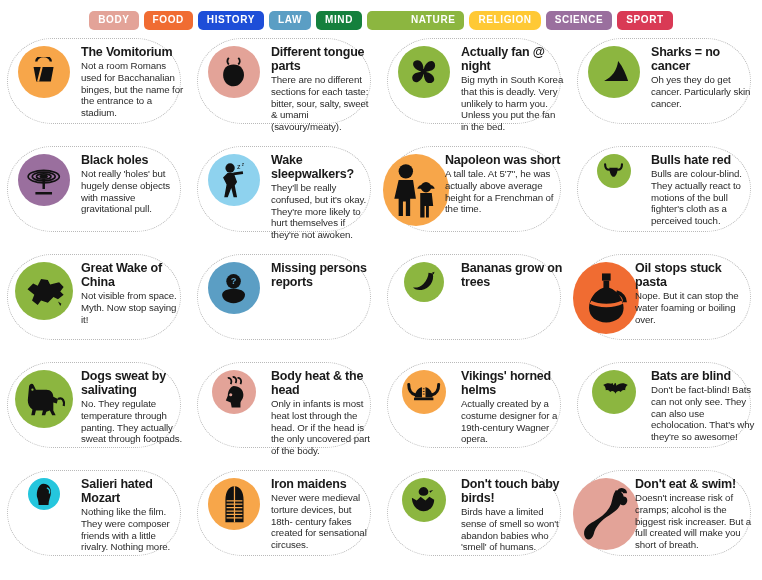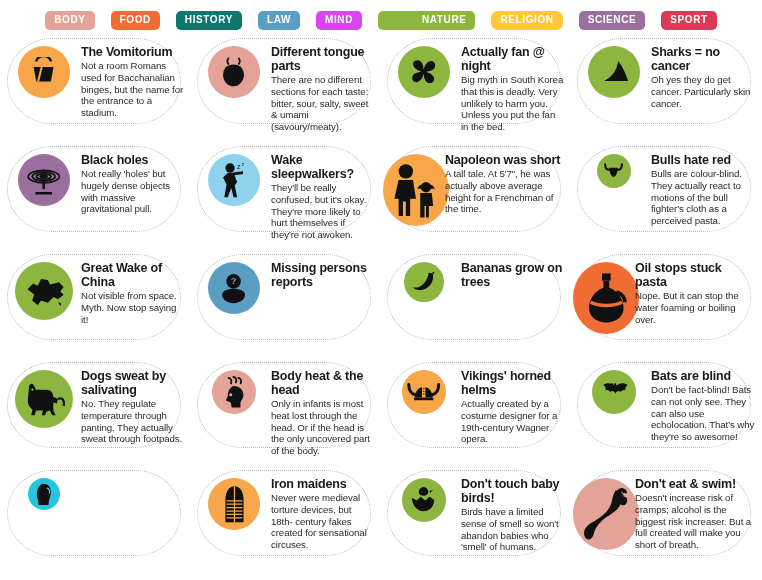--- a/index.html
+++ b/index.html
@@ -9,21 +9,21 @@
     background: #ffffff;
     font-family: "Liberation Sans", sans-serif;
     overflow: hidden;
   }
 
   
   .tagbar {
     display: flex;
     justify-content: center;
     align-items: center;
-    gap: 16px;
+    gap: 5px;
     height: 34px;
     padding-top: 7px;
   }
   .tag {
     color: #ffffff;
     font-size: 10px;
     font-weight: bold;
     letter-spacing: 0.6px;
     padding: 4px 9px 5px 9px;
     border-radius: 5px;
@@ -100,23 +100,23 @@
   
   .card.wide .iconwrap { width: 66px; margin-left: -4px; }
   .card.wide .txt { margin-left: -4px; }
 </style>
 </head>
 <body>
 
 <div class="tagbar">
     <div class="tag" style="background: rgb(227, 163, 152);">BODY</div>
     <div class="tag" style="background: rgb(240, 108, 50);">FOOD</div>
-    <div class="tag" style="background: #0f766e;">HISTORY</div>
+    <div class="tag" style="background: #1d4ed8;">HISTORY</div>
     <div class="tag" style="background: rgb(91, 158, 196);">LAW</div>
-    <div class="tag" style="background: #d946ef;">MIND</div>
+    <div class="tag" style="background: #15803d;">MIND</div>
     <div class="tag" style="background: rgb(140, 182, 64); padding-left: 44px;">NATURE</div>
     <div class="tag" style="background: rgb(255, 201, 53); border-radius: 7px;">RELIGION</div>
     <div class="tag" style="background: rgb(154, 111, 158);">SCIENCE</div>
     <div class="tag" style="background: rgb(217, 58, 85);">SPORT</div>
   </div>
 
 <div class="grid">
     <div class="card">
       <div class="outline"></div>
       <div class="inner">
@@ -258,21 +258,21 @@
         <div class="iconwrap">
           <div class="circle" style="width: 34px; height: 34px; background: rgb(140, 182, 64);">
             <svg width="21.08" height="19.040000000000003" viewBox="0 0 30 26">
               <path d="M3 4c0 6 3 8 6 8M27 4c0 6-3 8-6 8" stroke="#111" stroke-width="3" fill="none" stroke-linecap="round"></path>
               <path d="M9 9h12c0 7-3 13-6 13S9 16 9 9z" fill="#111"></path>
             </svg>
           </div>
         </div>
         <div class="txt">
           <p class="t-title">Bulls hate red</p>
-          <p class="t-body">Bulls are colour-blind. They actually react to motions of the bull fighter's cloth as a perceived pasta.</p>
+          <p class="t-body">Bulls are colour-blind. They actually react to motions of the bull fighter's cloth as a perceived touch.</p>
         </div>
       </div>
     </div>
     <div class="card">
       <div class="outline"></div>
       <div class="inner">
         <div class="iconwrap">
           <div class="circle" style="width: 58px; height: 58px; background: rgb(140, 182, 64);">
             <svg width="42.92" height="34.8" viewBox="0 0 38 30">
               <path d="M4 13l5-5 4 2 3-6 6 1 2 4 8-2 4 4-3 4 3 3-5 4-4-2-5 5-6-2-3 4-5-4 2-5z" fill="#111"></path>
@@ -415,20 +415,24 @@
       <div class="outline"></div>
       <div class="inner">
         <div class="iconwrap">
           <div class="circle" style="width: 32px; height: 32px; background: rgb(37, 198, 221);">
             <svg width="21.12" height="23.04" viewBox="0 0 24 28">
               <path d="M12 2c6 0 9 5 9 10 0 6-3 10-3 16H6c0-5-1-7-2-10C3 11 6 2 12 2z" fill="#111"></path>
               <path d="M16 7c3 1 4 4 3 7" stroke="#25c6dd" stroke-width="1.6" fill="none"></path>
             </svg>
           </div>
         </div>
+        <div class="txt">
+          <p class="t-title">Salieri hated Mozart</p>
+          <p class="t-body">Nothing like the film. They were composer friends with a little rivalry. Nothing more.</p>
+        </div>
       </div>
     </div>
     <div class="card">
       <div class="outline"></div>
       <div class="inner">
         <div class="iconwrap">
           <div class="circle" style="width: 52px; height: 52px; background: rgb(247, 166, 74);">
             <svg width="24.96" height="38.48" viewBox="0 0 22 34">
               <path d="M11 1c5 0 8 5 8 12v20H3V13C3 6 6 1 11 1z" fill="#111"></path>
               <g stroke="#f7a64a" stroke-width="1.1">

